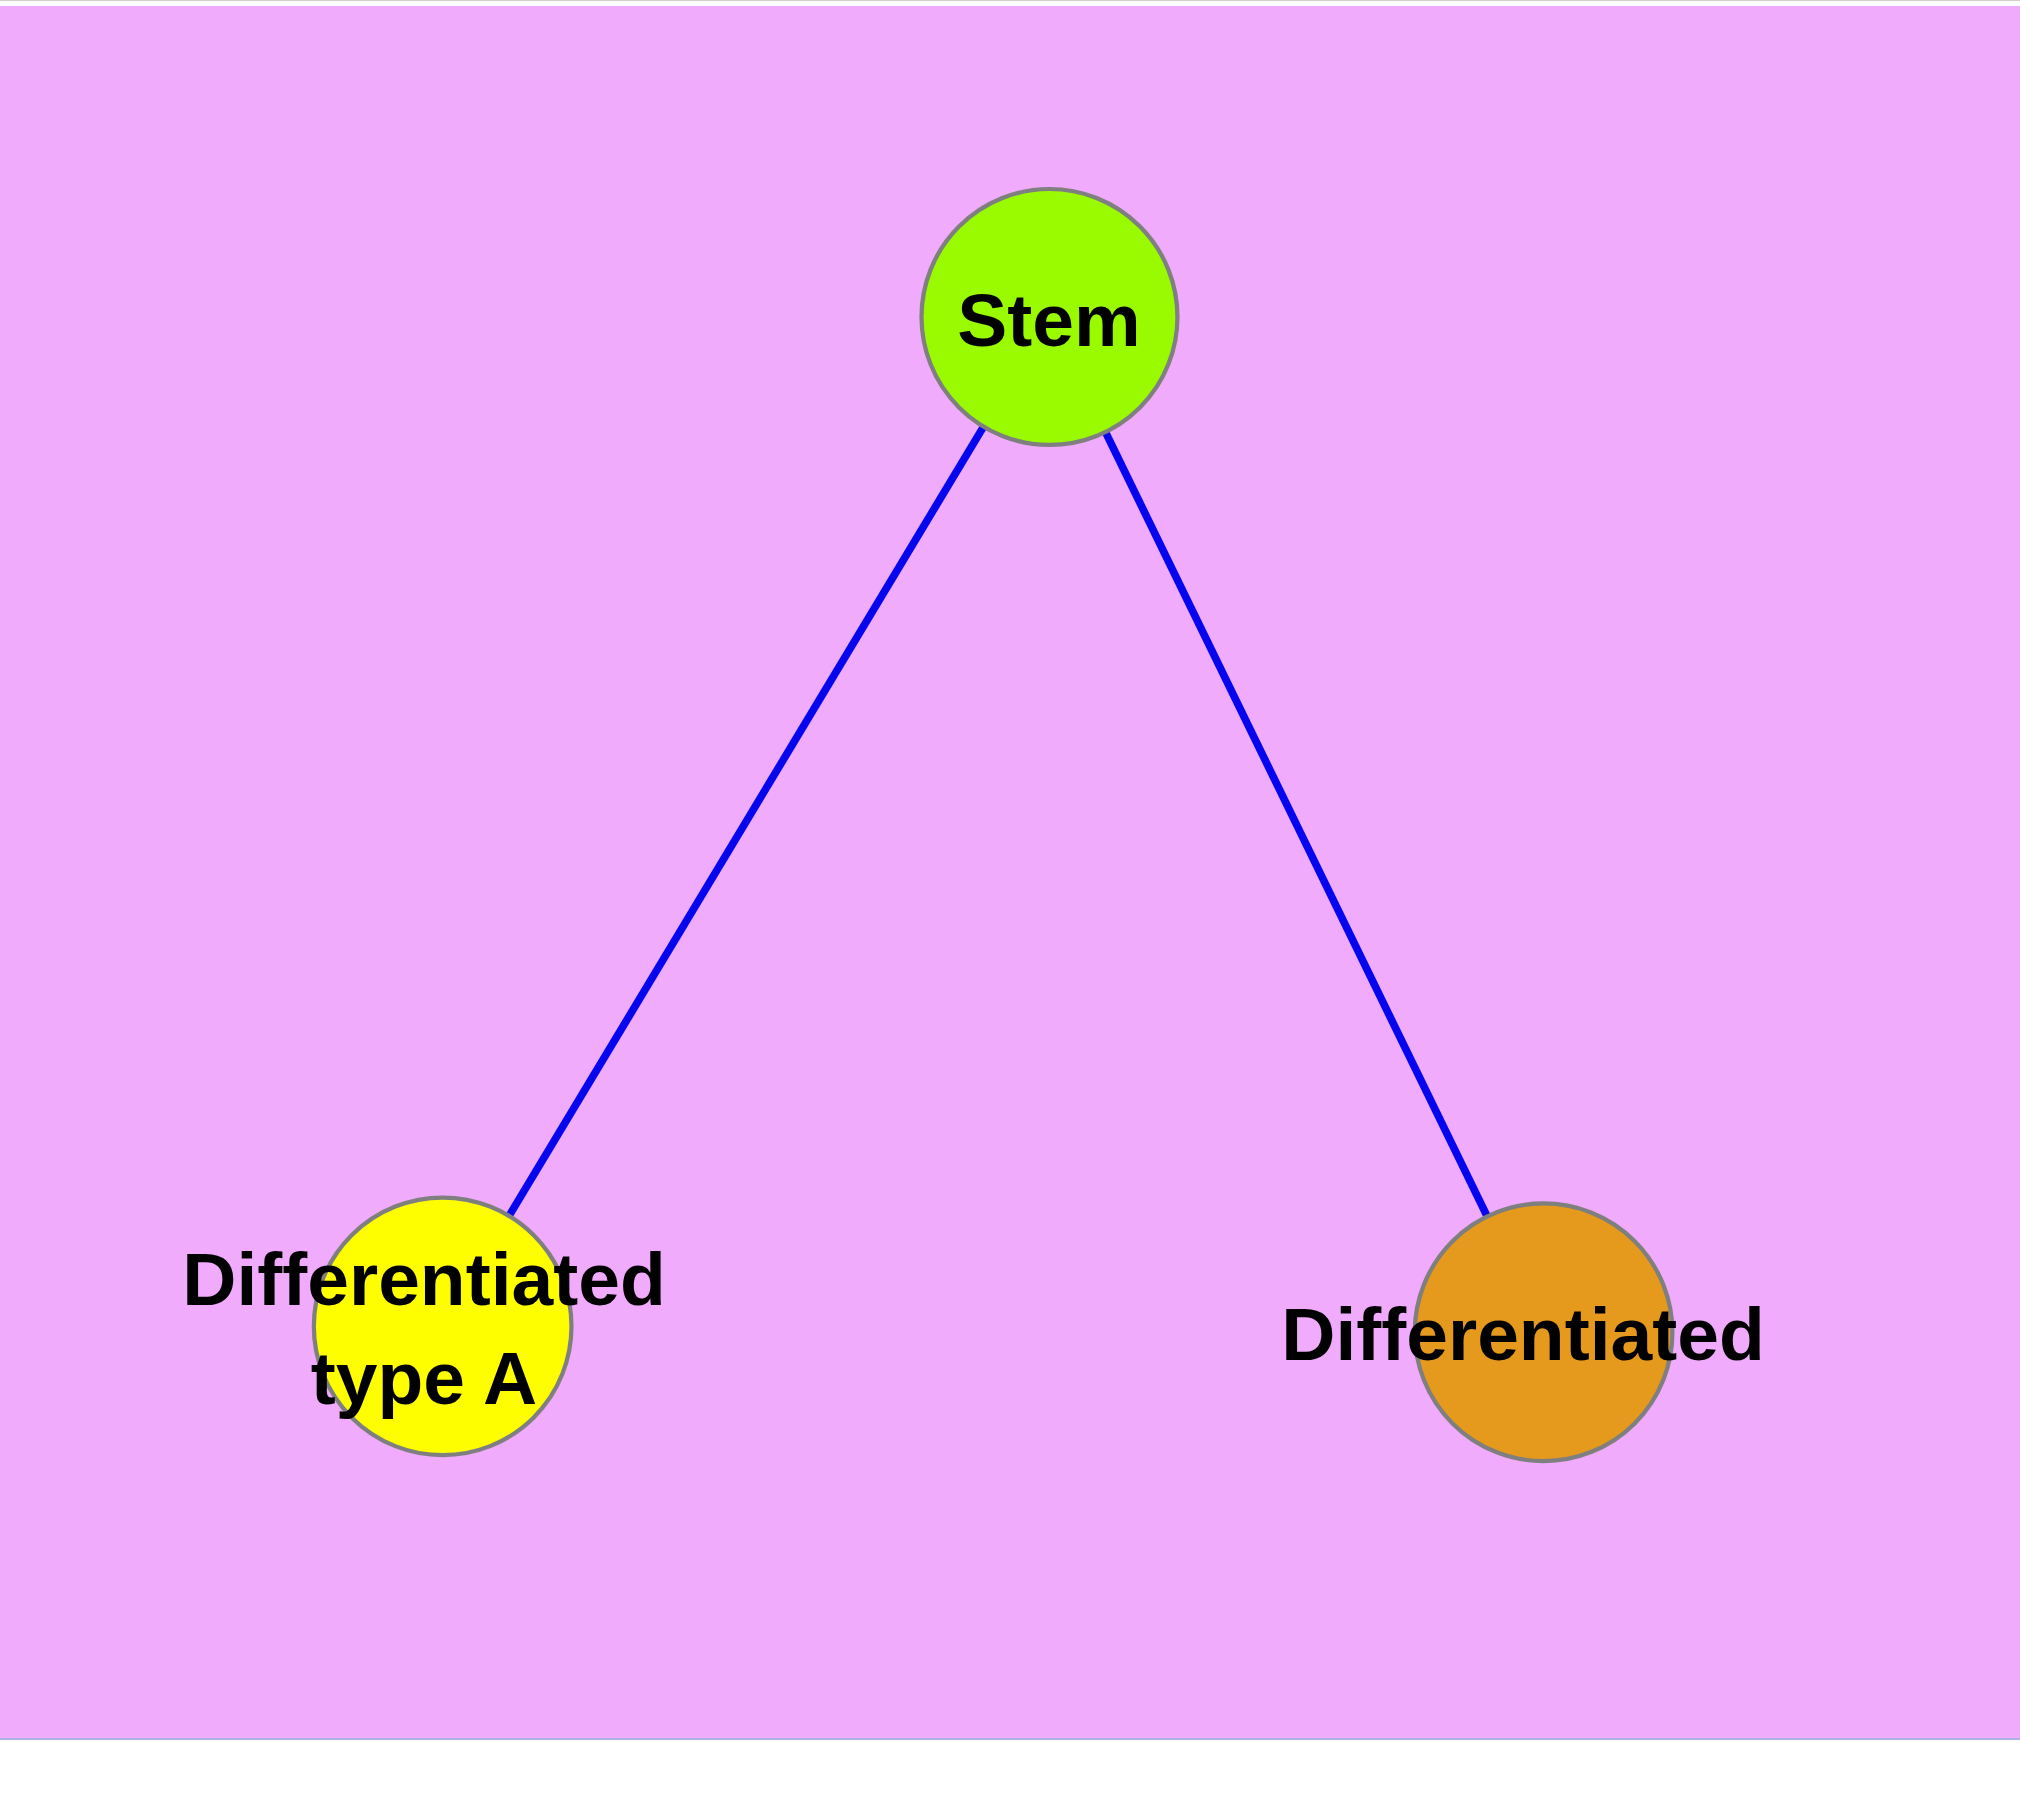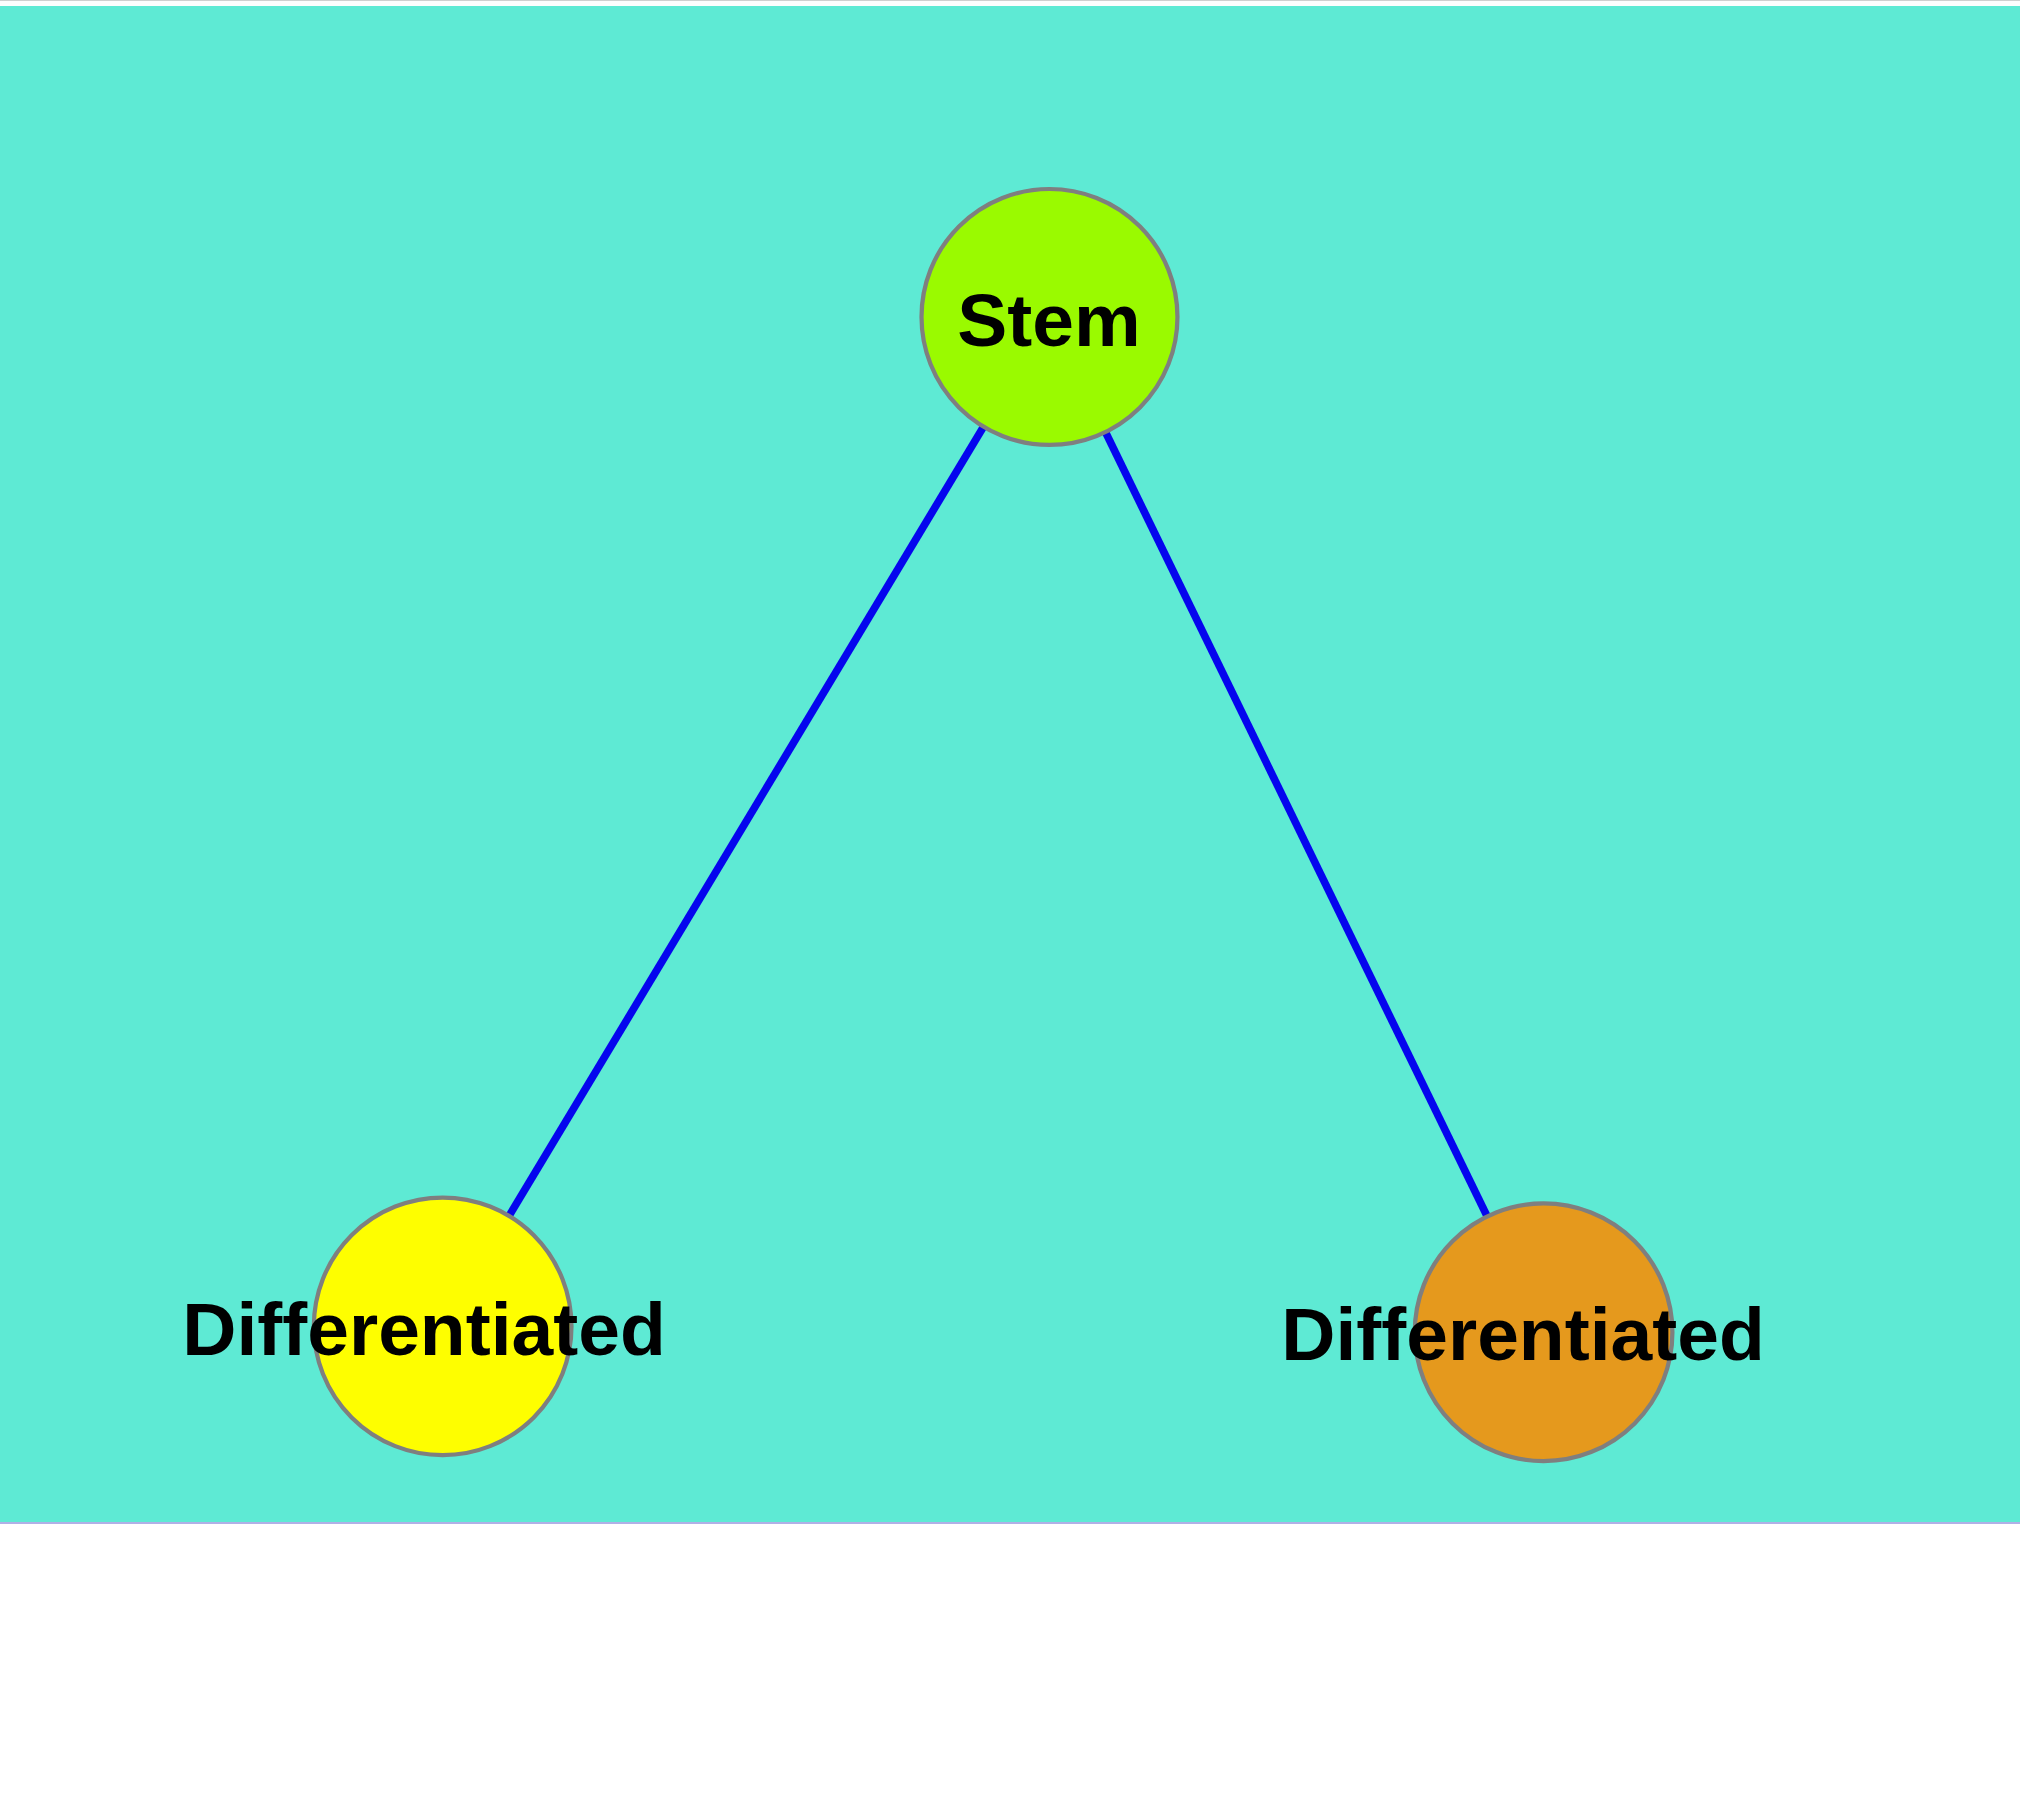--- a/index.html
+++ b/index.html
@@ -2,22 +2,22 @@
 <html style="font-size:13.6px"><head>
 <meta charset="utf-8">
 <style>
   html, body {
     margin: 0;
     padding: 0;
   }
   .canvas {
     position: relative;
     width: 2021px;
-    height: 1524px;
-    background: #5eead4;
+    height: 1740px;
+    background: #f0abfc;
     overflow: hidden;
     font-family: "Liberation Sans", sans-serif;
   }
   .top-strip {
     position: absolute;
     top: 0; left: 0; right: 0;
     height: 5.1px;
     background: #fdfdfd;
     border-top: 0.8px solid #cfcfcf;
   }
@@ -54,20 +54,21 @@
       <circle cx="1238" cy="374" r="151" fill="#9afa00" stroke="#7f7f7f" stroke-width="5"></circle>
       <circle cx="522" cy="1565" r="152" fill="#fefe00" stroke="#7f7f7f" stroke-width="5"></circle>
       <circle cx="1821" cy="1572" r="152" fill="#e5991d" stroke="#7f7f7f" stroke-width="5"></circle>
     </svg>
   <div id="labels">
       <div class="node-label" style="left: 1049px; top: 320px;">
         <div>Stem</div>
       </div>
       <div class="node-label" style="left: 424px; top: 1329px;">
         <div>Differentiated</div>
+        <div>type A</div>
       </div>
       <div class="node-label" style="left: 1523px; top: 1334px;">
         <div>Differentiated</div>
       </div>
     </div>
   <div class="top-strip"></div>
   <div class="bottom-strip"></div>
 </div>
 
 

